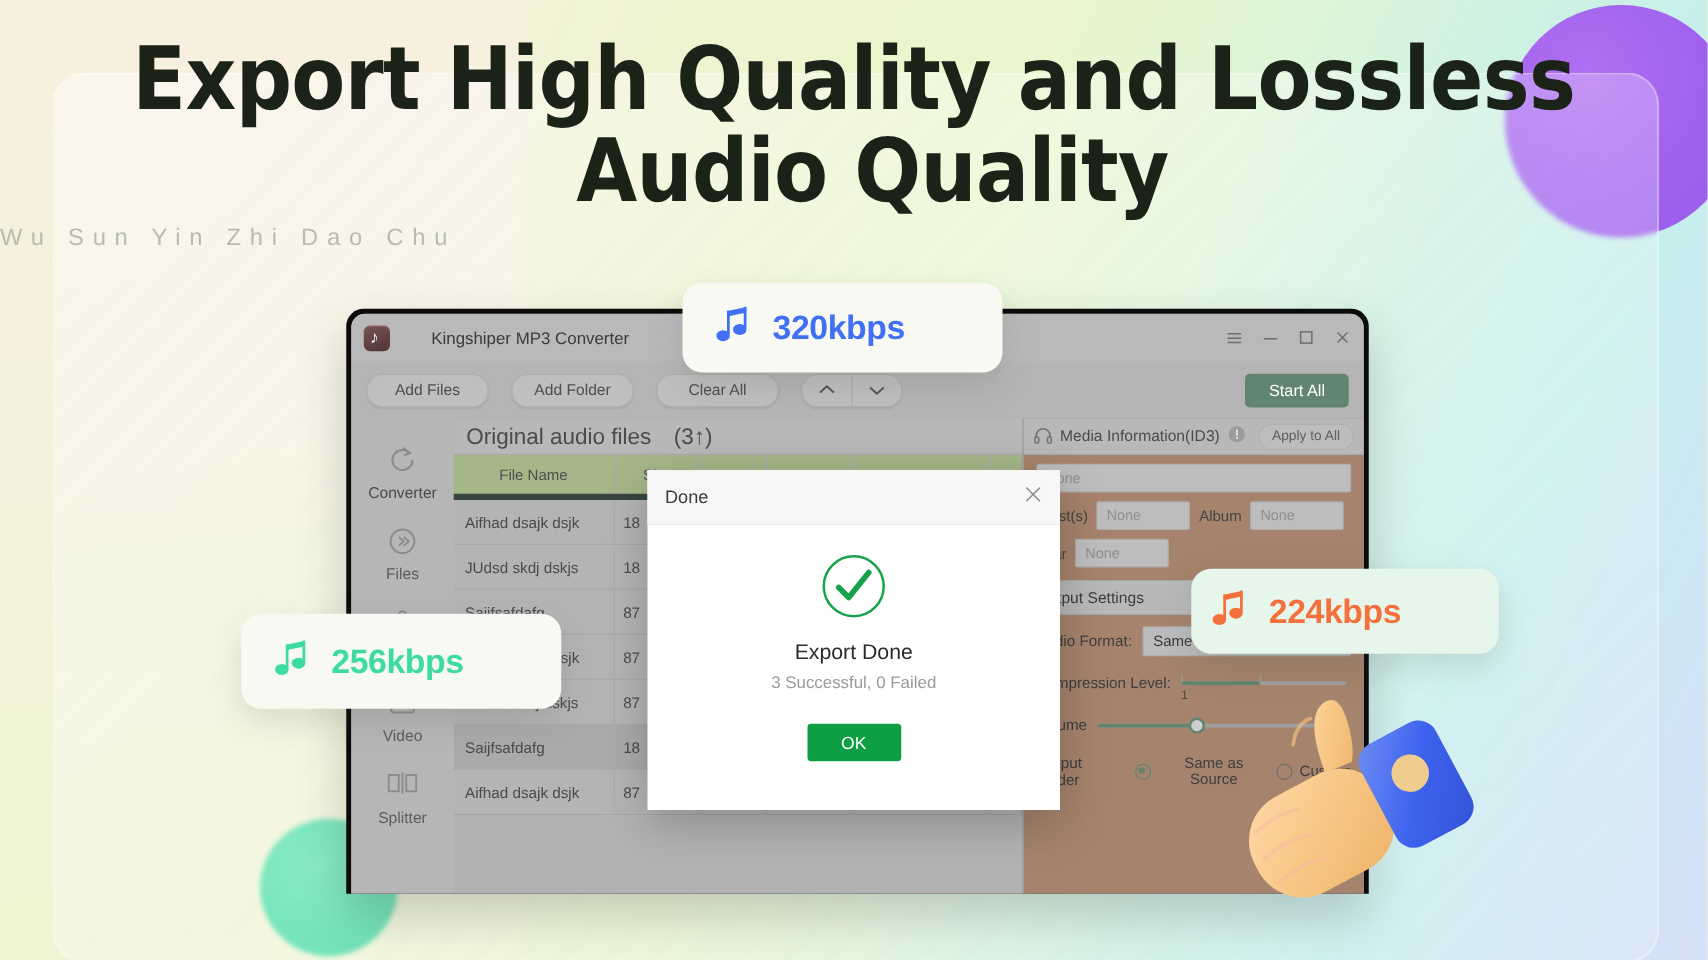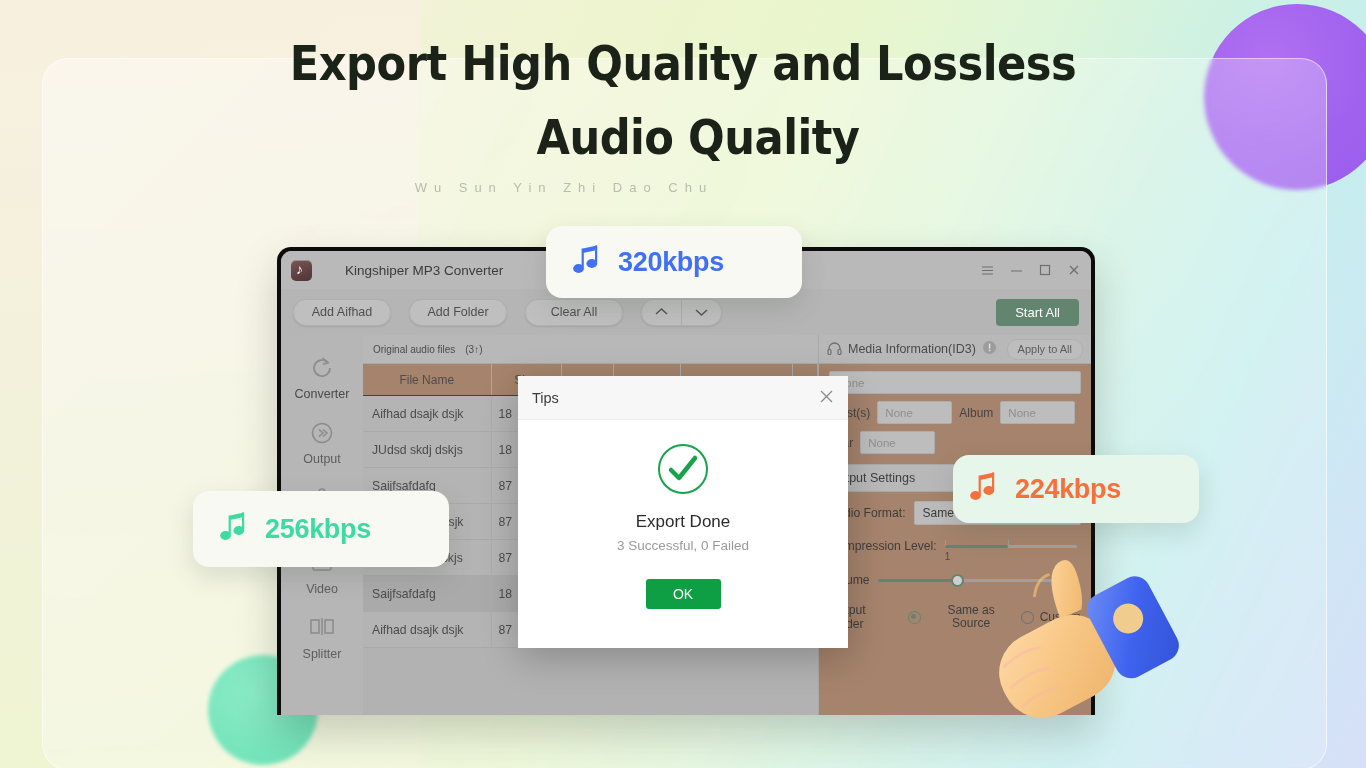--- a/index.html
+++ b/index.html
@@ -24,25 +24,25 @@
   
   #card{position:absolute;left:42px;top:58px;width:1283px;height:710px;
      border-radius:26px;
      background:linear-gradient(135deg,rgba(255,255,255,.40),rgba(255,255,255,.18));
      border:1px solid rgba(255,255,255,.55);
      backdrop-filter:blur(2px);}
 
   
   #headline{position:absolute;left:0;top:26px;width:1366px;text-align:center;
      font-family:"DejaVu Sans Condensed","Liberation Sans",sans-serif;
-     font-weight:700;font-size:48px;line-height:74px;color:#1b2218;
+     font-weight:700;font-size:70px;line-height:74px;color:#1b2218;
      letter-spacing:-.5px;}
   #headline .l2{display:block;margin-left:30px;}
-  #subhead{position:absolute;left:0;top:180px;width:1128px;text-align:center;
-     font-size:13px;letter-spacing:7px;color:#b6bdae;font-weight:400;}
+  #subhead{position:absolute;left:0;top:180px;width:1128px;
+     font-size:19px;letter-spacing:7px;color:#b6bdae;font-weight:400;}
 
   
   #app{position:absolute;left:277px;top:247px;width:818px;height:468px;
      background:#0b0b0b;border-radius:14px 14px 0 0;padding:4px 4px 0 4px;
      box-sizing:border-box;overflow:hidden;
      box-shadow:0 18px 40px rgba(40,50,40,.22);}
   #appinner{position:relative;width:810px;height:464px;background:#b9b9b9;
      border-radius:11px 11px 0 0;overflow:hidden;filter:saturate(.25);}
 
   
@@ -72,24 +72,24 @@
   #appbody{display:flex;height:380px;}
   #sidebar{width:82px;background:#b6b6b6;padding-top:10px;}
   .side-item{height:65px;display:flex;flex-direction:column;align-items:center;justify-content:center;
      gap:5px;color:#7c7c7c;cursor:pointer;}
   .side-item .si-ico{width:28px;height:28px;display:flex;align-items:center;justify-content:center;}
   .side-item .si-lbl{font-size:12.5px;color:#5d5d5d;}
   .side-item.active .si-lbl{color:#4a4a4a;}
 
   #filepanel{flex:1;background:#b2b2b2;}
   #filehdr{height:28px;background:#b8b8b8;display:flex;align-items:center;padding-left:10px;
-     font-size:10px;color:#4b4b4b;border-bottom:1px solid #a9a9a9;}
+     font-size:18px;color:#4b4b4b;border-bottom:1px solid #a9a9a9;}
   table.ftable{width:100%;border-collapse:collapse;table-layout:fixed;}
-  table.ftable th{height:29px;font-size:12px;font-weight:400;color:#4d4d4d;background:#f97316;
-     border-right:1px solid #a9a9a9;border-bottom:1px solid #14532d;text-align:center;}
+  table.ftable th{height:29px;font-size:12px;font-weight:400;color:#4d4d4d;background:#84cc16;
+     border-right:1px solid #a9a9a9;border-bottom:5px solid #14532d;text-align:center;}
   table.ftable td{height:33px;font-size:12.2px;color:#4b4b4b;background:#b4b4b4;
      border-bottom:1px solid #a9a9a9;border-right:1px solid #acacac;padding-left:9px;
      white-space:nowrap;overflow:hidden;}
   table.ftable tr.alt td{background:#aaaaaa;}
   table.ftable td.num{padding-left:7px;}
 
   #rightpanel{width:272px;background:#f97316;border-left:1px solid #a8a8a8;}
   #mediahdr{height:28px;background:#b8b8b8;display:flex;align-items:center;gap:6px;padding:0 8px;
      font-size:12.5px;color:#4b4b4b;border-bottom:1px solid #a9a9a9;}
   #applyall{margin-left:auto;height:19px;padding:0 10px;border-radius:10px;background:#bdbdbd;
@@ -188,21 +188,21 @@
               <g stroke="#6e6e6e" stroke-width="1.2">
         <line x1="2" y1="2" x2="10" y2="10"></line>
                 <line x1="10" y1="2" x2="2" y2="10"></line>
               </g>
             </svg>
       </div>
     </div>
   </div>
 
   <div id="toolbar">
-    <div class="pillbtn">Add Aifhad</div>
+    <div class="pillbtn">Add Files</div>
     <div class="pillbtn">Add Folder</div>
     <div class="pillbtn">Clear All</div>
     <div id="navgroup">
       <div class="navbtn">
         <svg width="15" height="10" viewBox="0 0 15 10">
               <polyline points="2,7 7.5,2 13,7" fill="none" stroke="#555" stroke-width="1.5"></polyline>
             </svg>
       </div>
       <div class="navbtn">
         <svg width="15" height="10" viewBox="0 0 15 10">
@@ -226,21 +226,21 @@
         <span class="si-lbl">Converter</span>
       </div>
       <div class="side-item">
         <span class="si-ico">
           <svg width="26" height="26" viewBox="0 0 26 26">
                 <circle cx="13" cy="13" r="9.5" fill="none" stroke="#8b8b8b" stroke-width="1.6"></circle>
                 <polyline points="10,9.5 14,13 10,16.5" fill="none" stroke="#8b8b8b" stroke-width="1.5"></polyline>
                 <polyline points="14,9.5 18,13 14,16.5" fill="none" stroke="#8b8b8b" stroke-width="1.5"></polyline>
               </svg>
         </span>
-        <span class="si-lbl">Output</span>
+        <span class="si-lbl">Files</span>
       </div>
       <div class="side-item">
         <span class="si-ico">
           <svg width="26" height="26" viewBox="0 0 26 26">
                 <rect x="10" y="4" width="6" height="12" rx="3" fill="none" stroke="#8b8b8b" stroke-width="1.6"></rect>
                 <path d="M6.5 13a6.5 6.5 0 0 0 13 0" fill="none" stroke="#8b8b8b" stroke-width="1.6"></path>
                 <line x1="13" y1="19.5" x2="13" y2="22.5" stroke="#8b8b8b" stroke-width="1.6"></line>
               </svg>
         </span>
         <span class="si-lbl">Recorder</span>
@@ -419,21 +419,21 @@
         <span class="radio"></span>
         <span style="font-size:12px">Custom</span>
       </div>
     </div>
   </div>
  </div>
 </div>
 
 <div id="modal">
   <div id="modalhdr">
-    <span id="modaltitle">Tips</span>
+    <span id="modaltitle">Done</span>
     <span id="modalclose">
       <svg width="15" height="15" viewBox="0 0 15 15">
           <g stroke="#8a8a8a" stroke-width="1.2">
       <line x1="2" y1="2" x2="13" y2="13"></line>
             <line x1="13" y1="2" x2="2" y2="13"></line>
           </g>
         </svg>
     </span>
   </div>
   <div id="modalbody">

